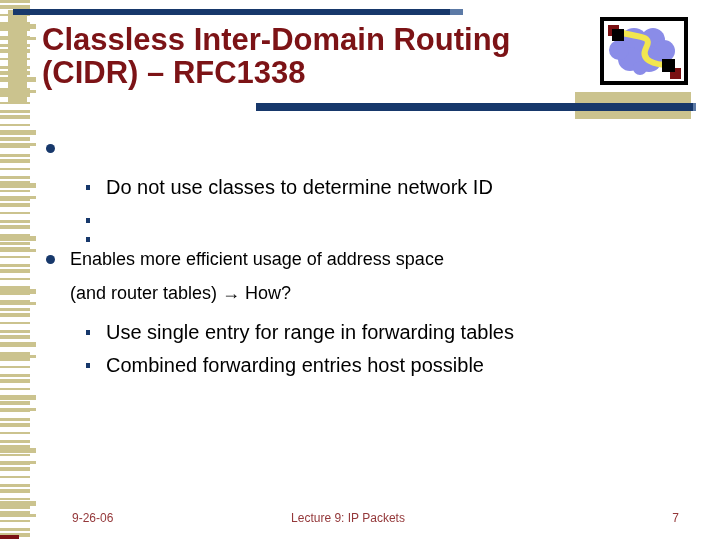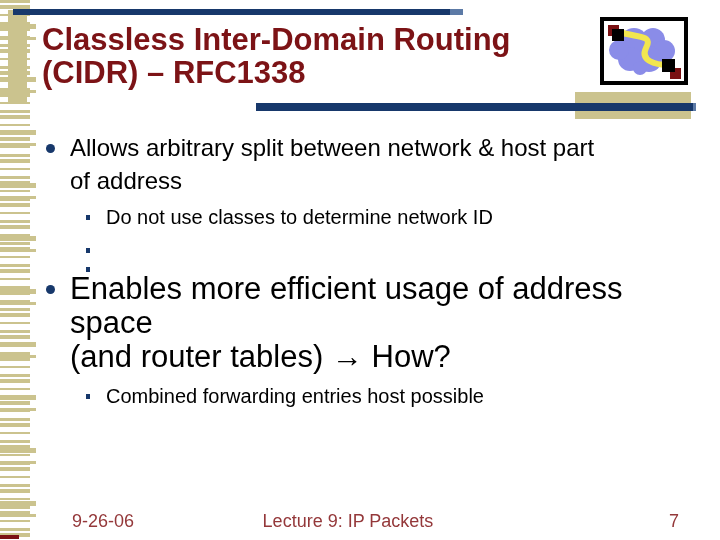--- a/index.html
+++ b/index.html
@@ -62,34 +62,34 @@
   .net-image svg { display:block; }
 
   
   .content { position:absolute; left:46px; top:131px; width:645px; color:#000; }
   .item-l1 { display:flex; }
   .item-l1 .dot {
     flex:0 0 9px; width:9px; height:9px; border-radius:50%;
     background:#17386b; margin-top:13px; margin-right:15px;
   }
   .item-l1 .t1 { font-size:24px; line-height:33px; white-space:pre-line; }
-  .item-l1.big .t1 { font-size:31px; line-height:34px; }
-  .sublist { margin:4px 0 0 40px; }
+  .item-l1.big .t1 { font-size:18px; line-height:34px; }
+  .sublist { margin:18px 0 0 40px; }
   .sublist.second { margin-top:6px; }
   .item-l2 { display:flex; }
   .item-l2 .sq {
     flex:0 0 4px; width:4px; height:5px;
     background:#17386b; margin-top:14px; margin-right:16px;
   }
   .item-l2 .t2 { font-size:20px; line-height:33px; white-space:pre-line; }
 
   
   .footer {
     position:absolute; left:0; right:0; top:511px; height:20px;
-    font-size:18px; color:#94383a;
+    font-size:12px; color:#94383a;
   }
   .f-date   { position:absolute; left:72px; }
   .f-center { position:absolute; left:0; right:0; text-align:center; }
   .f-page   { position:absolute; right:17px; }
 </style>
 </head>
 <body>
 
 <div class="slide">
 
@@ -123,22 +123,20 @@
       <rect x="8" y="8" width="12" height="12" fill="#000000"></rect>
       <rect x="66" y="47" width="11" height="11" fill="#7a1012"></rect>
       <rect x="58" y="38" width="13" height="13" fill="#000000"></rect>
     </svg>
   </div>
 
   <div class="content">
 
     <div class="item-l1">
       <span class="dot"></span>
-      <span class="t1">Allows arbitrary split between network &amp; host part
-of address</span>
     </div>
     <div class="sublist">
       <div class="item-l2">
         <span class="sq"></span>
         <span class="t2">Do not use classes to determine network ID</span>
       </div>
       <div class="item-l2">
         <span class="sq"></span>
       </div>
       <div class="item-l2">
@@ -147,20 +145,24 @@
     </div>
 
     <div class="item-l1 big">
       <span class="dot"></span>
       <span class="t1">Enables more efficient usage of address space
 (and router tables) → How?</span>
     </div>
     <div class="sublist second">
       <div class="item-l2">
         <span class="sq"></span>
+        <span class="t2">Use single entry for range in forwarding tables</span>
+      </div>
+      <div class="item-l2">
+        <span class="sq"></span>
         <span class="t2">Combined forwarding entries host possible</span>
       </div>
     </div>
 
   </div>
 
   <div class="footer">
     <span class="f-date">9-26-06</span>
     <span class="f-center">Lecture 9: IP Packets</span>
     <span class="f-page">7</span>

